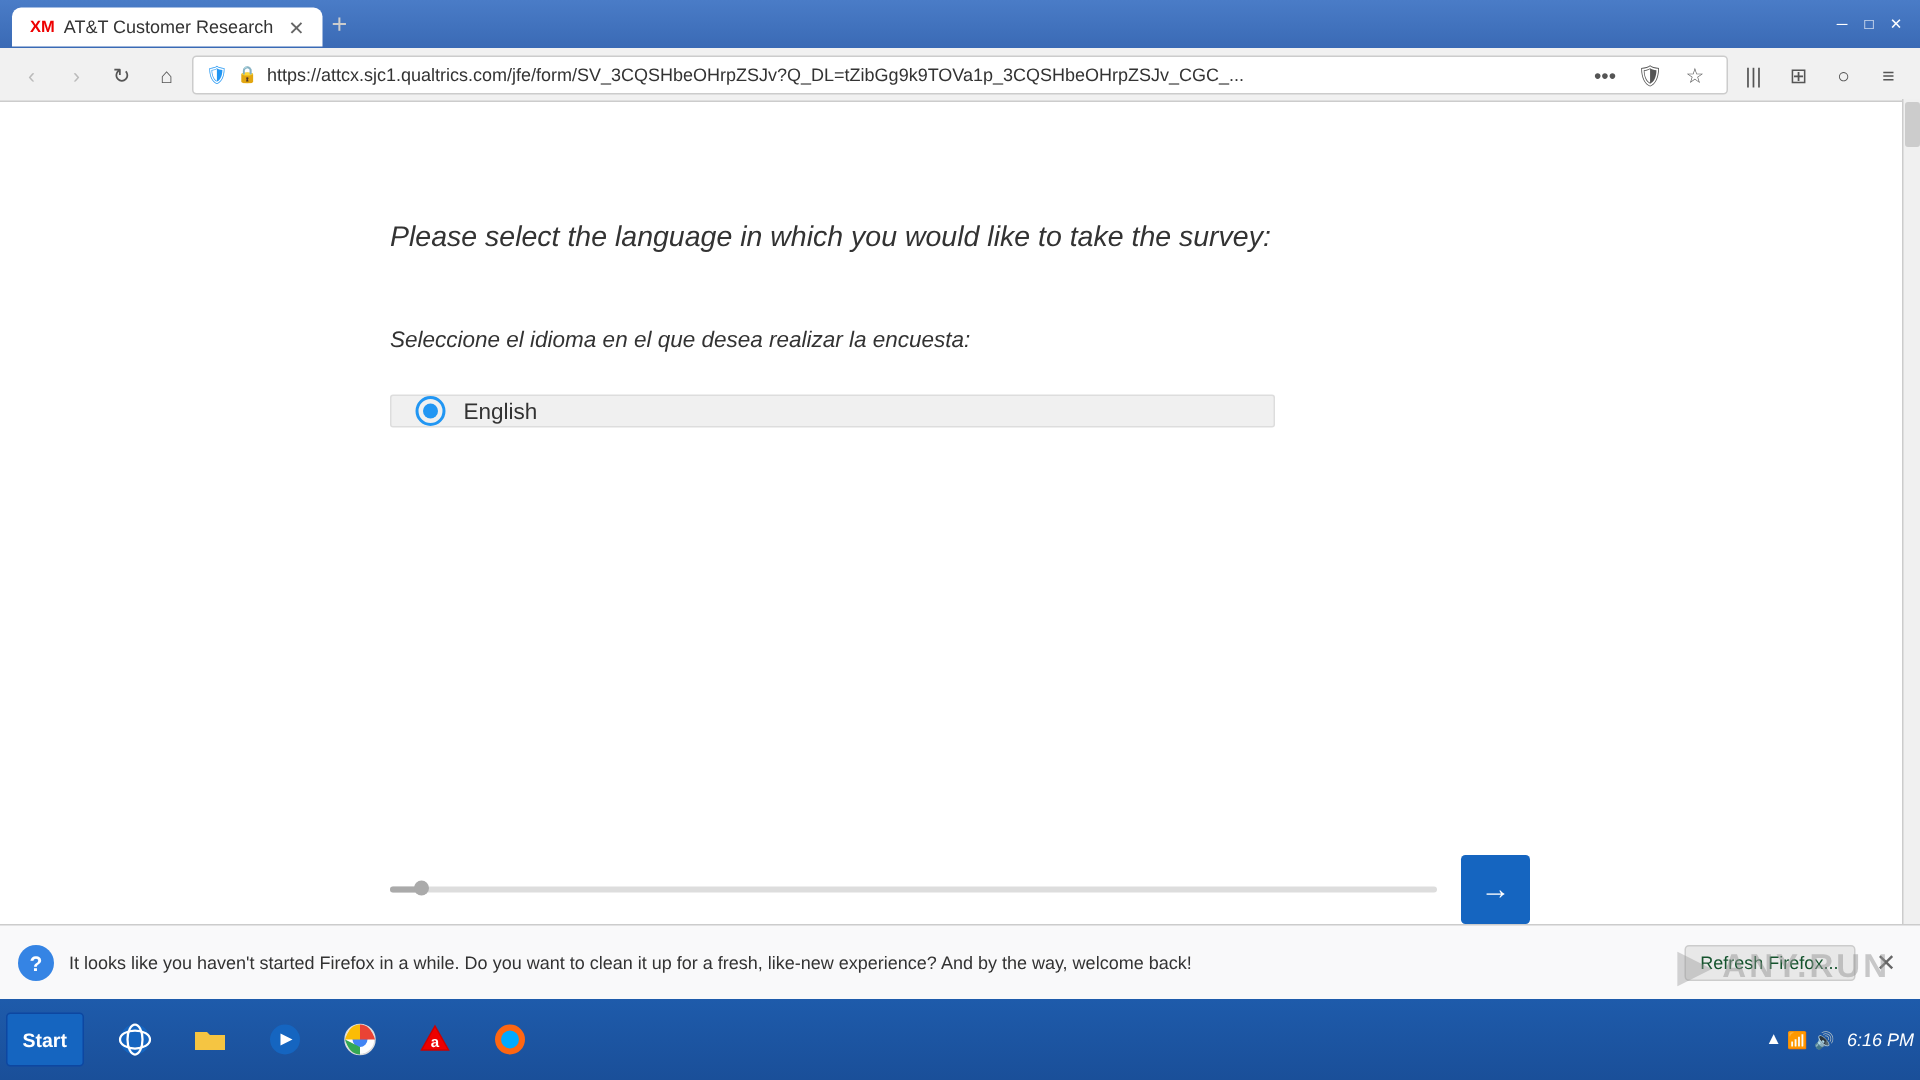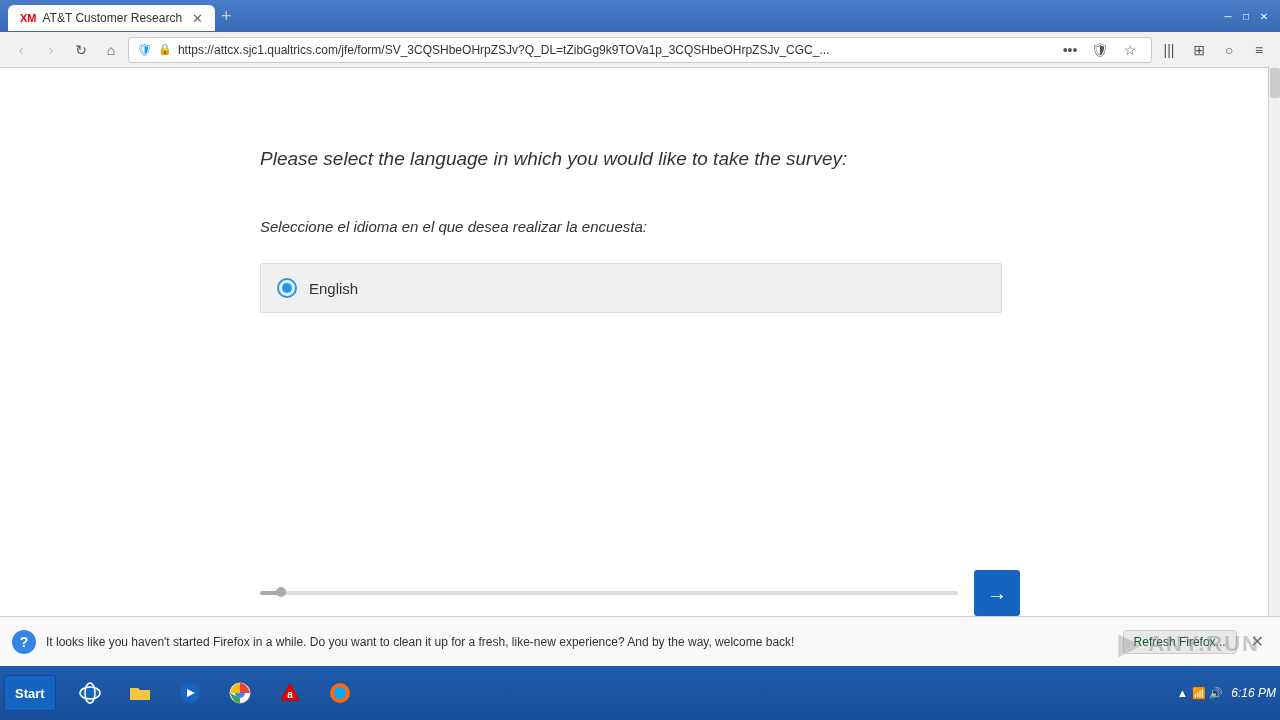--- a/index.html
+++ b/index.html
@@ -138,25 +138,25 @@
     }
     .question-text-2 {
       font-size: 15px;
       color: #333;
       margin-bottom: 28px;
       font-style: italic;
       margin-top: 24px;
     }
 
     .radio-option {
-      width: 742px;
+      width: 590px;
       background: #f0f0f0;
       border: 1px solid #ddd;
       border-radius: 2px;
-      padding: 14px 16px;
+      padding: 0 16px;
       display: flex;
       align-items: center;
       gap: 12px;
       margin-bottom: 4px;
       cursor: pointer;
     }
 
     .radio-circle {
       width: 20px;
       height: 20px;

